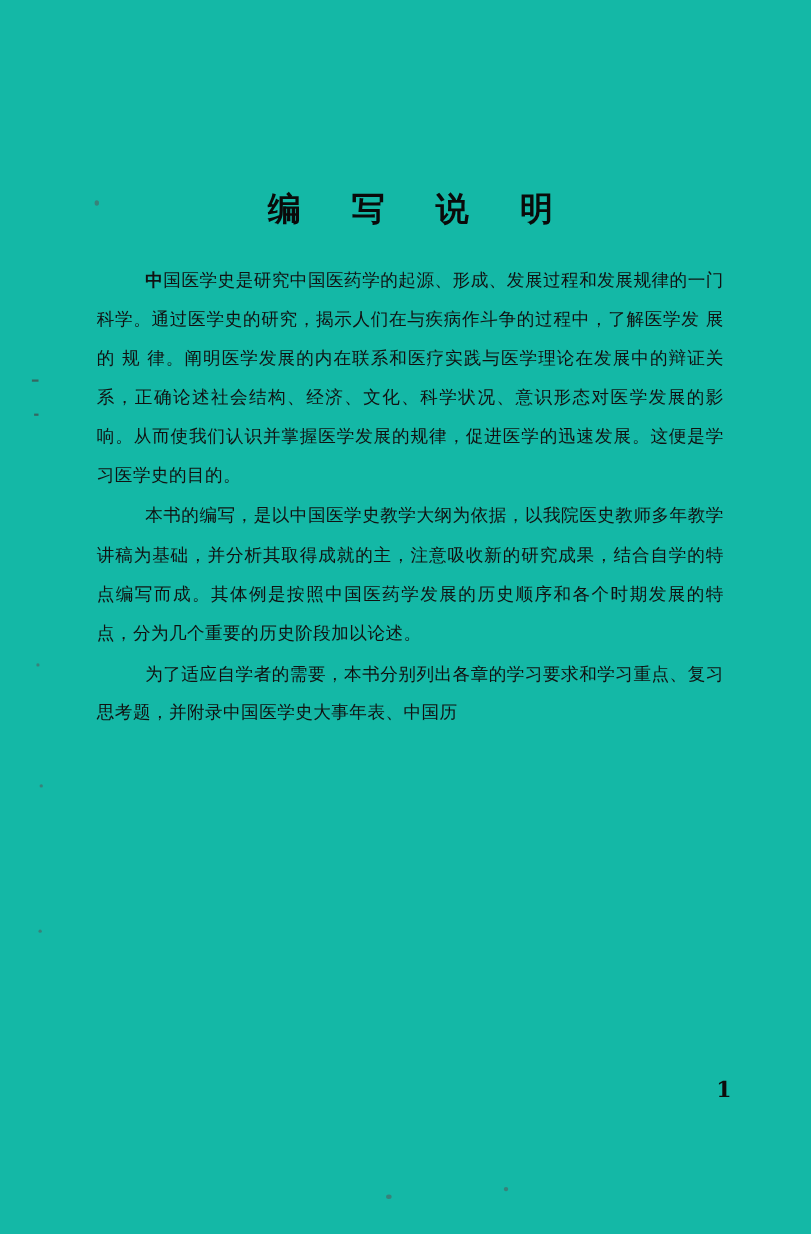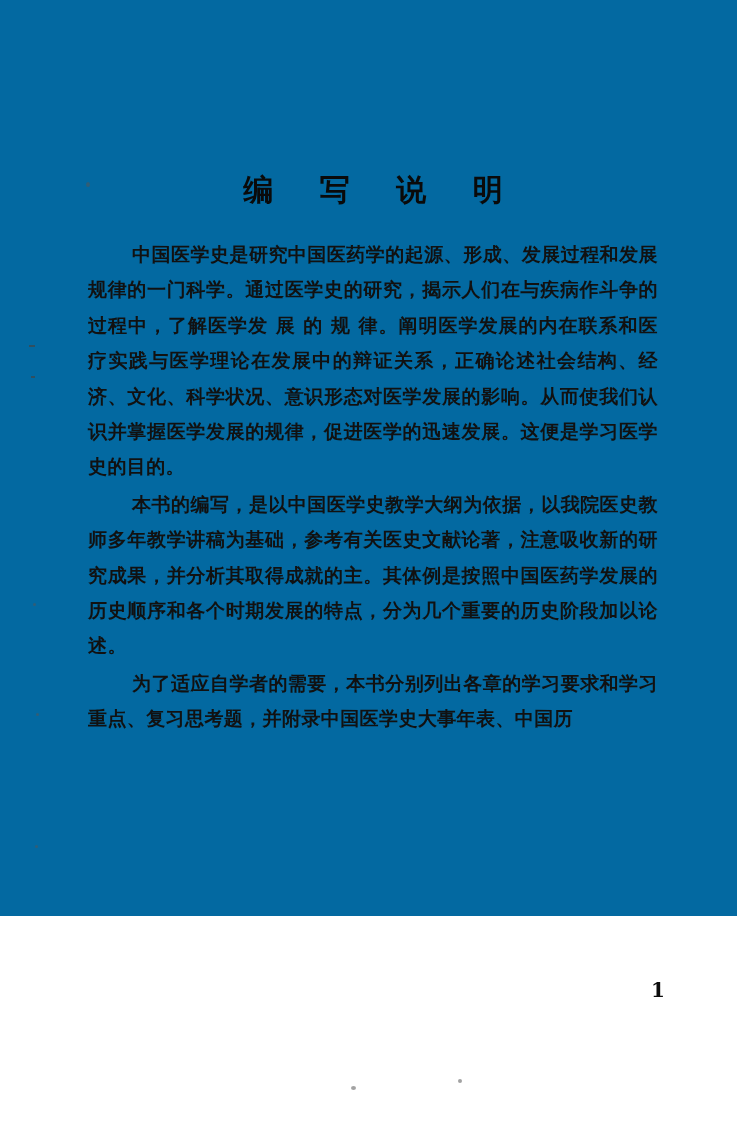--- a/index.html
+++ b/index.html
@@ -12,22 +12,22 @@
     height: 1122px;
     position: relative;
     font-family: "DejaVu Serif", "Liberation Serif", serif;
     color: #0d0d0d;
     overflow: hidden;
   }
   .page {
     position: absolute;
     left: 0; top: 0;
     width: 737px;
-    height: 916px;
-    background: #0369a1;
+    height: 1122px;
+    background: #14b8a6;
   }
   
   .speck {
     position: absolute;
     background: #555;
     border-radius: 50%;
     opacity: .55;
   }
   .content {
     position: absolute;
@@ -39,28 +39,28 @@
     text-align: center;
     font-size: 30px;
     font-weight: bold;
     letter-spacing: 18px;
     text-indent: 18px;
     margin: 0 0 26px 0;
     font-family: "DejaVu Sans", "Liberation Sans", sans-serif;
     color: #0a0a0a;
   }
   .para {
-    font-size: 19px;
+    font-size: 16px;
     line-height: 35.4px;
     text-align: justify;
     text-justify: inter-ideograph;
     margin: 0 0 2px 0;
     text-indent: 44px;
     letter-spacing: 0.4px;
-    font-weight: 700;
+    font-weight: 400;
     color: #111;
   }
   .para.first-strong::first-letter {
     font-weight: 700;
   }
   .page-number {
     position: absolute;
     right: 72px;
     top: 978px;
     font-size: 20px;
@@ -86,21 +86,21 @@
   <div class="speck" style="left:35px; top:845px; width:3px; height:3px;"></div>
   <div class="speck" style="left:351px; top:1086px; width:5px; height:4px;"></div>
   <div class="speck" style="left:458px; top:1079px; width:4px; height:4px;"></div>
 
   <div class="content">
 
     <h1 class="doc-title">编 写 说 明</h1>
 
     <p class="para first-strong">中国医学史是研究中国医药学的起源、形成、发展过程和发展规律的一门科学。通过医学史的研究，揭示人们在与疾病作斗争的过程中，了解医学发 展 的 规 律。阐明医学发展的内在联系和医疗实践与医学理论在发展中的辩证关系，正确论述社会结构、经济、文化、科学状况、意识形态对医学发展的影响。从而使我们认识并掌握医学发展的规律，促进医学的迅速发展。这便是学习医学史的目的。</p>
 
-    <p class="para">本书的编写，是以中国医学史教学大纲为依据，以我院医史教师多年教学讲稿为基础，参考有关医史文献论著，注意吸收新的研究成果，并分析其取得成就的主。其体例是按照中国医药学发展的历史顺序和各个时期发展的特点，分为几个重要的历史阶段加以论述。</p>
+    <p class="para">本书的编写，是以中国医学史教学大纲为依据，以我院医史教师多年教学讲稿为基础，并分析其取得成就的主，注意吸收新的研究成果，结合自学的特点编写而成。其体例是按照中国医药学发展的历史顺序和各个时期发展的特点，分为几个重要的历史阶段加以论述。</p>
 
 
     <p class="para">为了适应自学者的需要，本书分别列出各章的学习要求和学习重点、复习思考题，并附录中国医学史大事年表、中国历</p>
 
   </div>
 
   <div class="page-number">1</div>
 
 </div>
 

